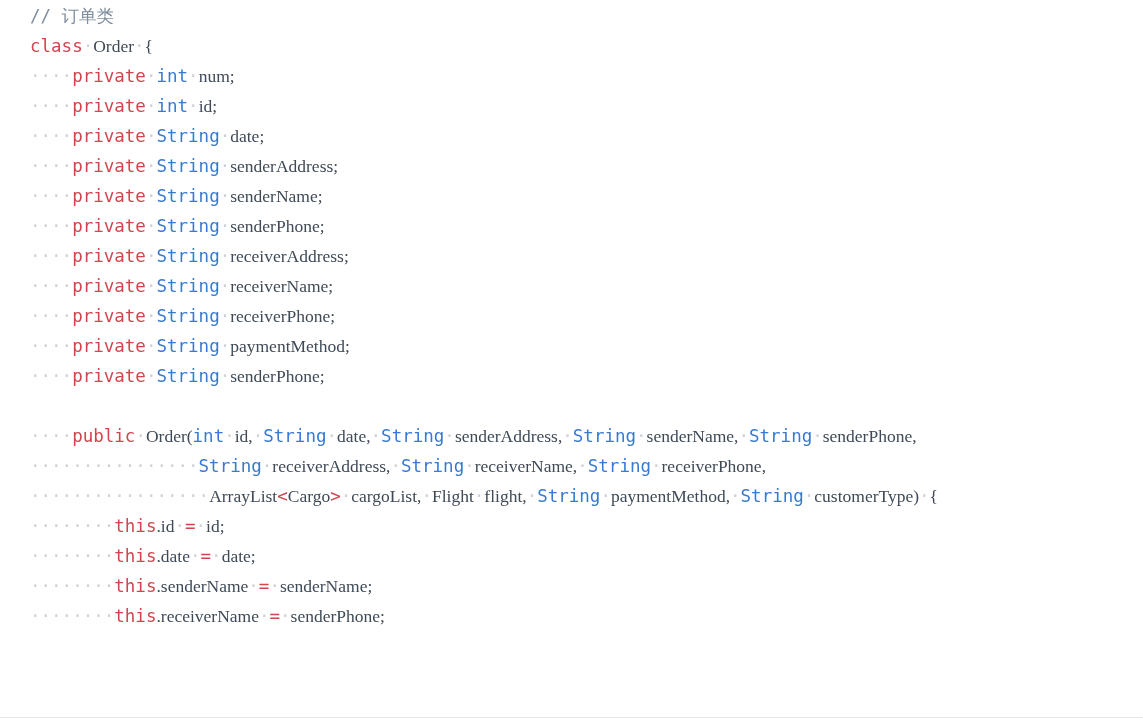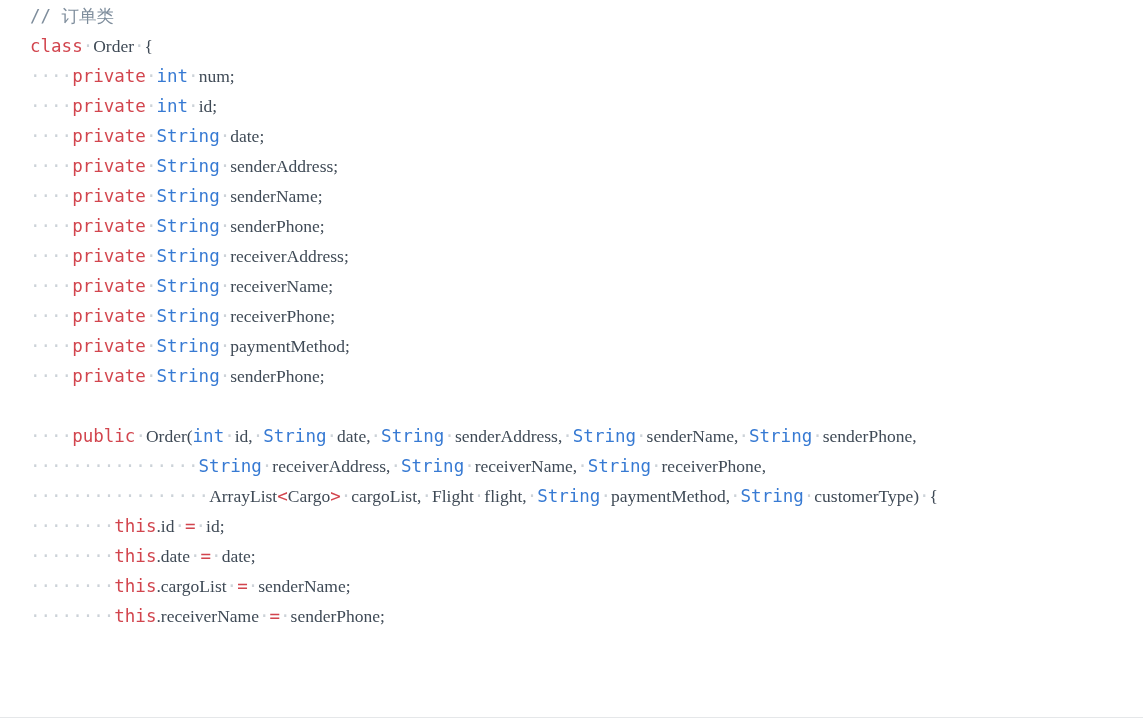--- a/index.html
+++ b/index.html
@@ -54,16 +54,16 @@
     <div class="code-line"><span class="tok-w">····</span><span class="tok-k">private</span><span class="tok-w">·</span><span class="tok-b">String</span><span class="tok-w">·</span><span class="tok-p">receiverName;</span></div>
     <div class="code-line"><span class="tok-w">····</span><span class="tok-k">private</span><span class="tok-w">·</span><span class="tok-b">String</span><span class="tok-w">·</span><span class="tok-p">receiverPhone;</span></div>
     <div class="code-line"><span class="tok-w">····</span><span class="tok-k">private</span><span class="tok-w">·</span><span class="tok-b">String</span><span class="tok-w">·</span><span class="tok-p">paymentMethod;</span></div>
     <div class="code-line"><span class="tok-w">····</span><span class="tok-k">private</span><span class="tok-w">·</span><span class="tok-b">String</span><span class="tok-w">·</span><span class="tok-p">senderPhone;</span></div>
     <div class="code-line">&nbsp;</div>
     <div class="code-line"><span class="tok-w">····</span><span class="tok-k">public</span><span class="tok-w">·</span><span class="tok-p">Order(</span><span class="tok-b">int</span><span class="tok-w">·</span><span class="tok-p">id,</span><span class="tok-w">·</span><span class="tok-b">String</span><span class="tok-w">·</span><span class="tok-p">date,</span><span class="tok-w">·</span><span class="tok-b">String</span><span class="tok-w">·</span><span class="tok-p">senderAddress,</span><span class="tok-w">·</span><span class="tok-b">String</span><span class="tok-w">·</span><span class="tok-p">senderName,</span><span class="tok-w">·</span><span class="tok-b">String</span><span class="tok-w">·</span><span class="tok-p">senderPhone,</span></div>
     <div class="code-line"><span class="tok-w">················</span><span class="tok-b">String</span><span class="tok-w">·</span><span class="tok-p">receiverAddress,</span><span class="tok-w">·</span><span class="tok-b">String</span><span class="tok-w">·</span><span class="tok-p">receiverName,</span><span class="tok-w">·</span><span class="tok-b">String</span><span class="tok-w">·</span><span class="tok-p">receiverPhone,</span></div>
     <div class="code-line"><span class="tok-w">·················</span><span class="tok-p">ArrayList</span><span class="tok-k">&lt;</span><span class="tok-p">Cargo</span><span class="tok-k">&gt;</span><span class="tok-w">·</span><span class="tok-p">cargoList,</span><span class="tok-w">·</span><span class="tok-p">Flight</span><span class="tok-w">·</span><span class="tok-p">flight,</span><span class="tok-w">·</span><span class="tok-b">String</span><span class="tok-w">·</span><span class="tok-p">paymentMethod,</span><span class="tok-w">·</span><span class="tok-b">String</span><span class="tok-w">·</span><span class="tok-p">customerType)</span><span class="tok-w">·</span><span class="tok-p">{</span></div>
     <div class="code-line"><span class="tok-w">········</span><span class="tok-k">this</span><span class="tok-p">.id</span><span class="tok-w">·</span><span class="tok-k">=</span><span class="tok-w">·</span><span class="tok-p">id;</span></div>
     <div class="code-line"><span class="tok-w">········</span><span class="tok-k">this</span><span class="tok-p">.date</span><span class="tok-w">·</span><span class="tok-k">=</span><span class="tok-w">·</span><span class="tok-p">date;</span></div>
-    <div class="code-line"><span class="tok-w">········</span><span class="tok-k">this</span><span class="tok-p">.cargoList</span><span class="tok-w">·</span><span class="tok-k">=</span><span class="tok-w">·</span><span class="tok-p">senderName;</span></div>
+    <div class="code-line"><span class="tok-w">········</span><span class="tok-k">this</span><span class="tok-p">.senderName</span><span class="tok-w">·</span><span class="tok-k">=</span><span class="tok-w">·</span><span class="tok-p">senderName;</span></div>
     <div class="code-line"><span class="tok-w">········</span><span class="tok-k">this</span><span class="tok-p">.receiverName</span><span class="tok-w">·</span><span class="tok-k">=</span><span class="tok-w">·</span><span class="tok-p">senderPhone;</span></div>
     <div class="bottom-divider"></div>
 </div>
 
 </body></html>

